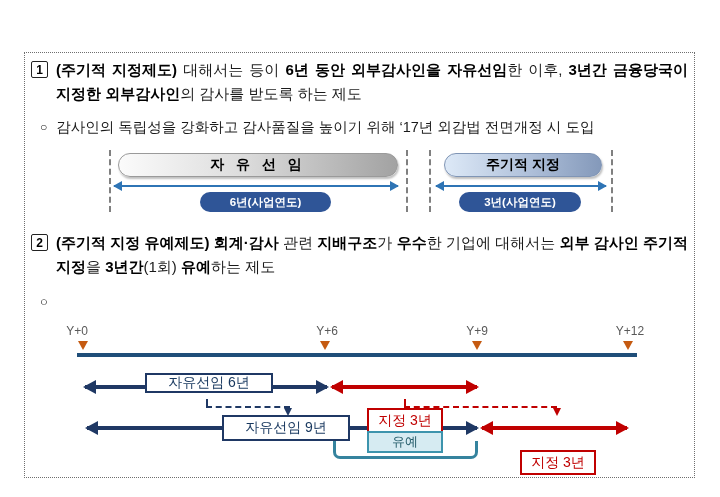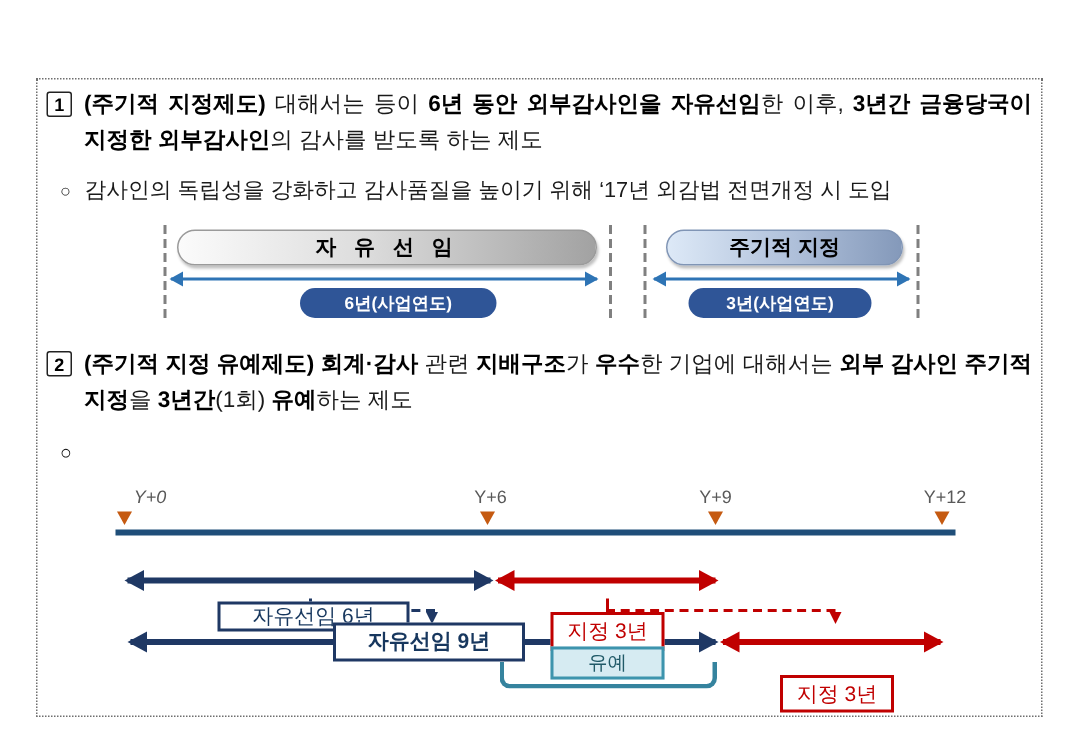--- a/index.html
+++ b/index.html
@@ -134,51 +134,51 @@
 
   <div class="para" style="left:31px; top:231px; width:657px;">
     <span class="numbox">2</span>
     <span class="ptext"><span class="b">(주기적 지정 유예제도) </span><span class="b">회계·감사</span><span> 관련 </span><span class="b">지배구조</span><span>가 </span><span class="b">우수</span><span>한 기업에 대해서는 </span><span class="b">외부 감사인 주기적 지정</span><span>을 </span><span class="b">3년간</span><span>(1회) </span><span class="b">유예</span><span>하는 제도</span></span>
   </div>
 
   <div class="principle" style="left:40px; top:291px; width:650px;">
     <span class="mk">○</span>
   </div>
 
-  <div class="tick-label" style="left:78px;font-style:italic;">Y+0</div>
+  <div class="tick-label" style="left:55px;">Y+0</div>
   <div class="tick-label" style="left:305px;">Y+6</div>
   <div class="tick-label" style="left:455px;">Y+9</div>
   <div class="tick-label" style="left:608px;">Y+12</div>
 
   <div class="tick-tri" style="left:78px;"></div>
   <div class="tick-tri" style="left:320px;"></div>
   <div class="tick-tri" style="left:472px;"></div>
   <div class="tick-tri" style="left:623px;"></div>
 
   <div class="baseline"></div>
 
   <div class="darr darr-navy" style="left:85px; top:385px; width:242px;"></div>
-  <div class="tbox tbox-navy" style="left:145px; top:373px; width:128px; height:20px;margin-top:28px;">
+  <div class="tbox tbox-navy" style="left:145px; top:373px; width:128px; height:20px;">
     <span>자유선임 6년</span>
   </div>
   <div class="darr darr-red" style="left:332px; top:385px; width:145px;"></div>
   <div class="tbox tbox-red" style="left:367px; top:373px; width:76px; height:26px;">
     <span>지정 3년</span>
   </div>
 
   <div class="conn-v navyc" style="left:206px; top:399px;"></div>
   <div class="conn-h navyc" style="left:206px; top:406px; width:84px;"></div>
   <div class="conn-head navyc" style="left:284px; top:408px;"></div>
 
   <div class="conn-v redc" style="left:404px; top:399px;"></div>
   <div class="conn-h redc" style="left:404px; top:406px; width:153px;"></div>
   <div class="conn-head redc" style="left:553px; top:408px;"></div>
 
   <div class="darr darr-navy" style="left:87px; top:426px; width:390px;"></div>
-  <div class="tbox tbox-navy" style="left:222px; top:415px; width:128px; height:26px;font-weight:bold;">
+  <div class="tbox tbox-navy" style="left:222px; top:415px; width:128px; height:26px;">
     <span>자유선임 9년</span>
   </div>
   <div class="darr darr-red" style="left:482px; top:426px; width:145px;"></div>
   <div class="tbox tbox-red" style="left:520px; top:415px; width:76px; height:25px;">
     <span>지정 3년</span>
   </div>
 
   <div class="bracket"></div>
   <div class="defer-box">
     <span>유예</span>

